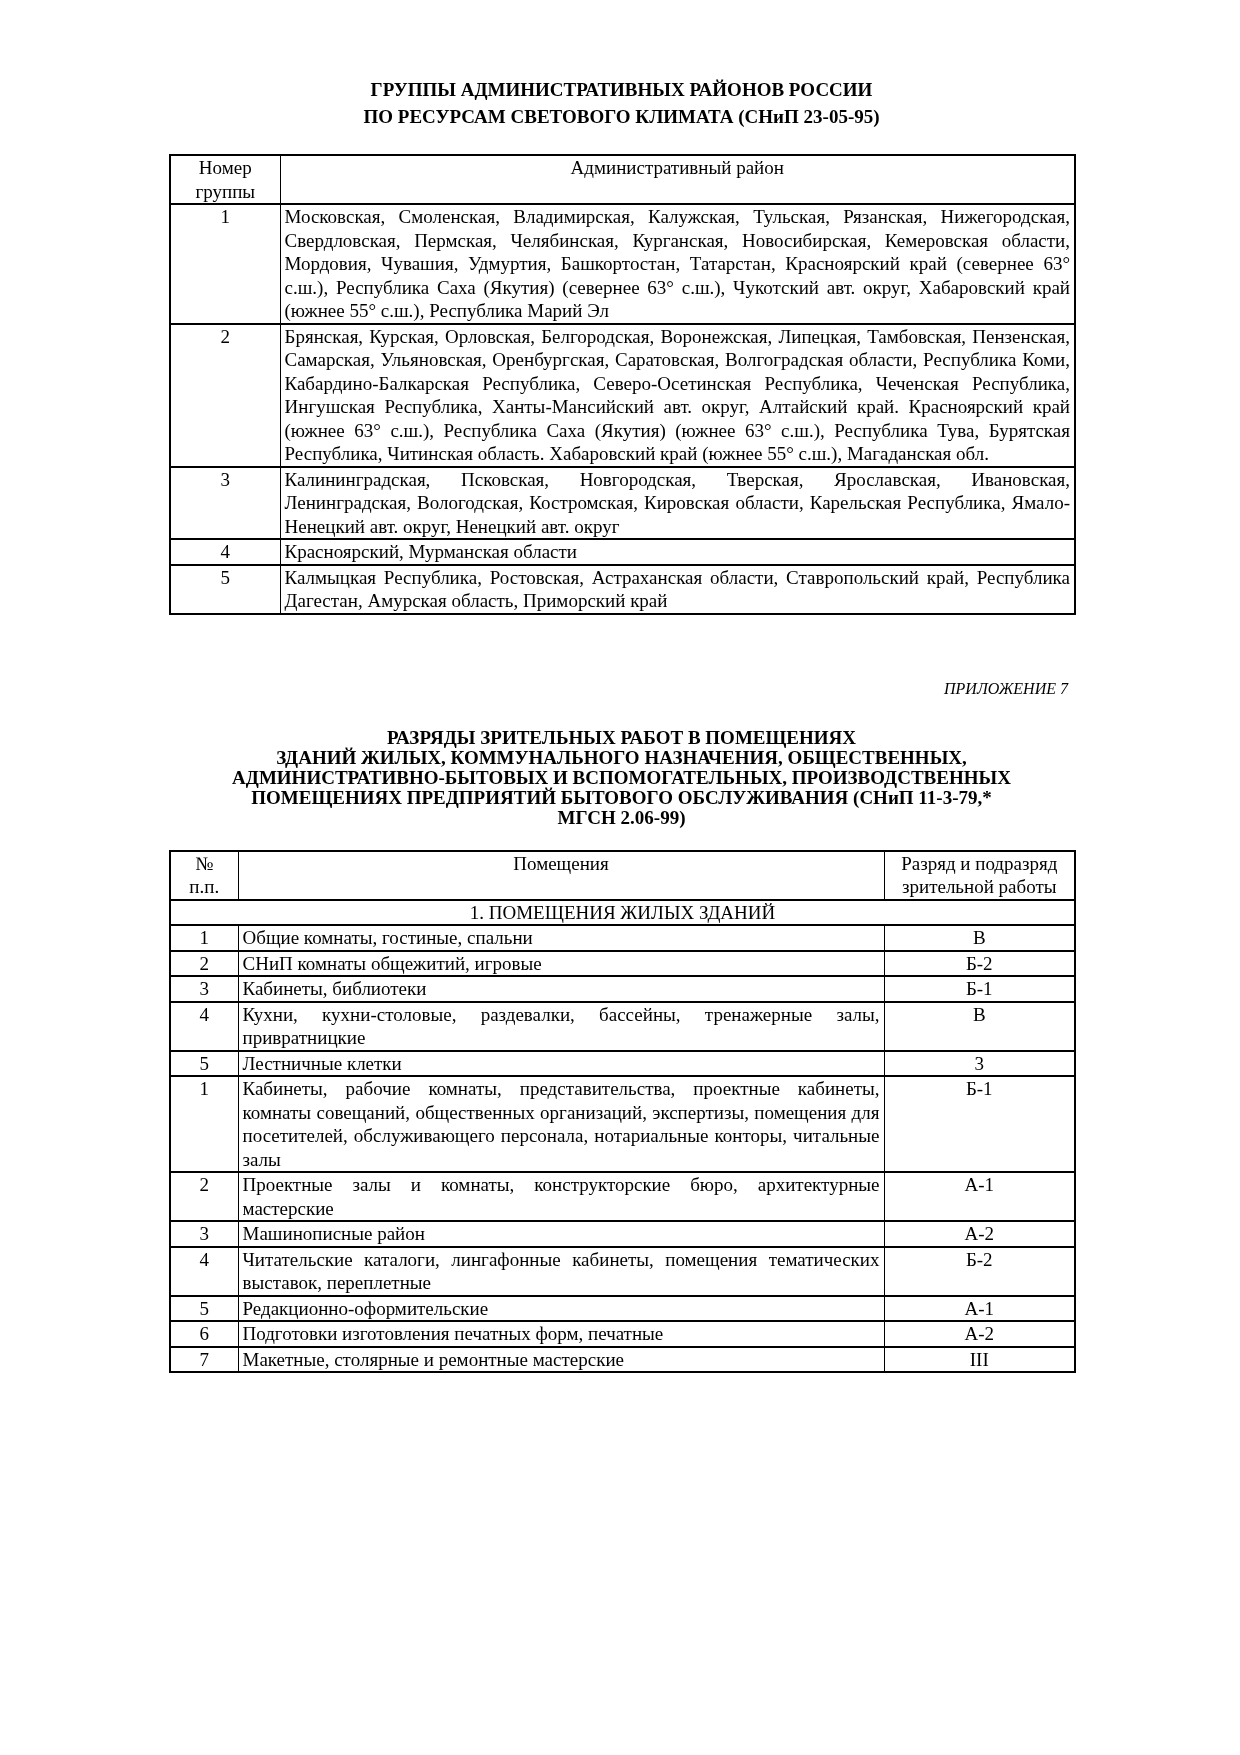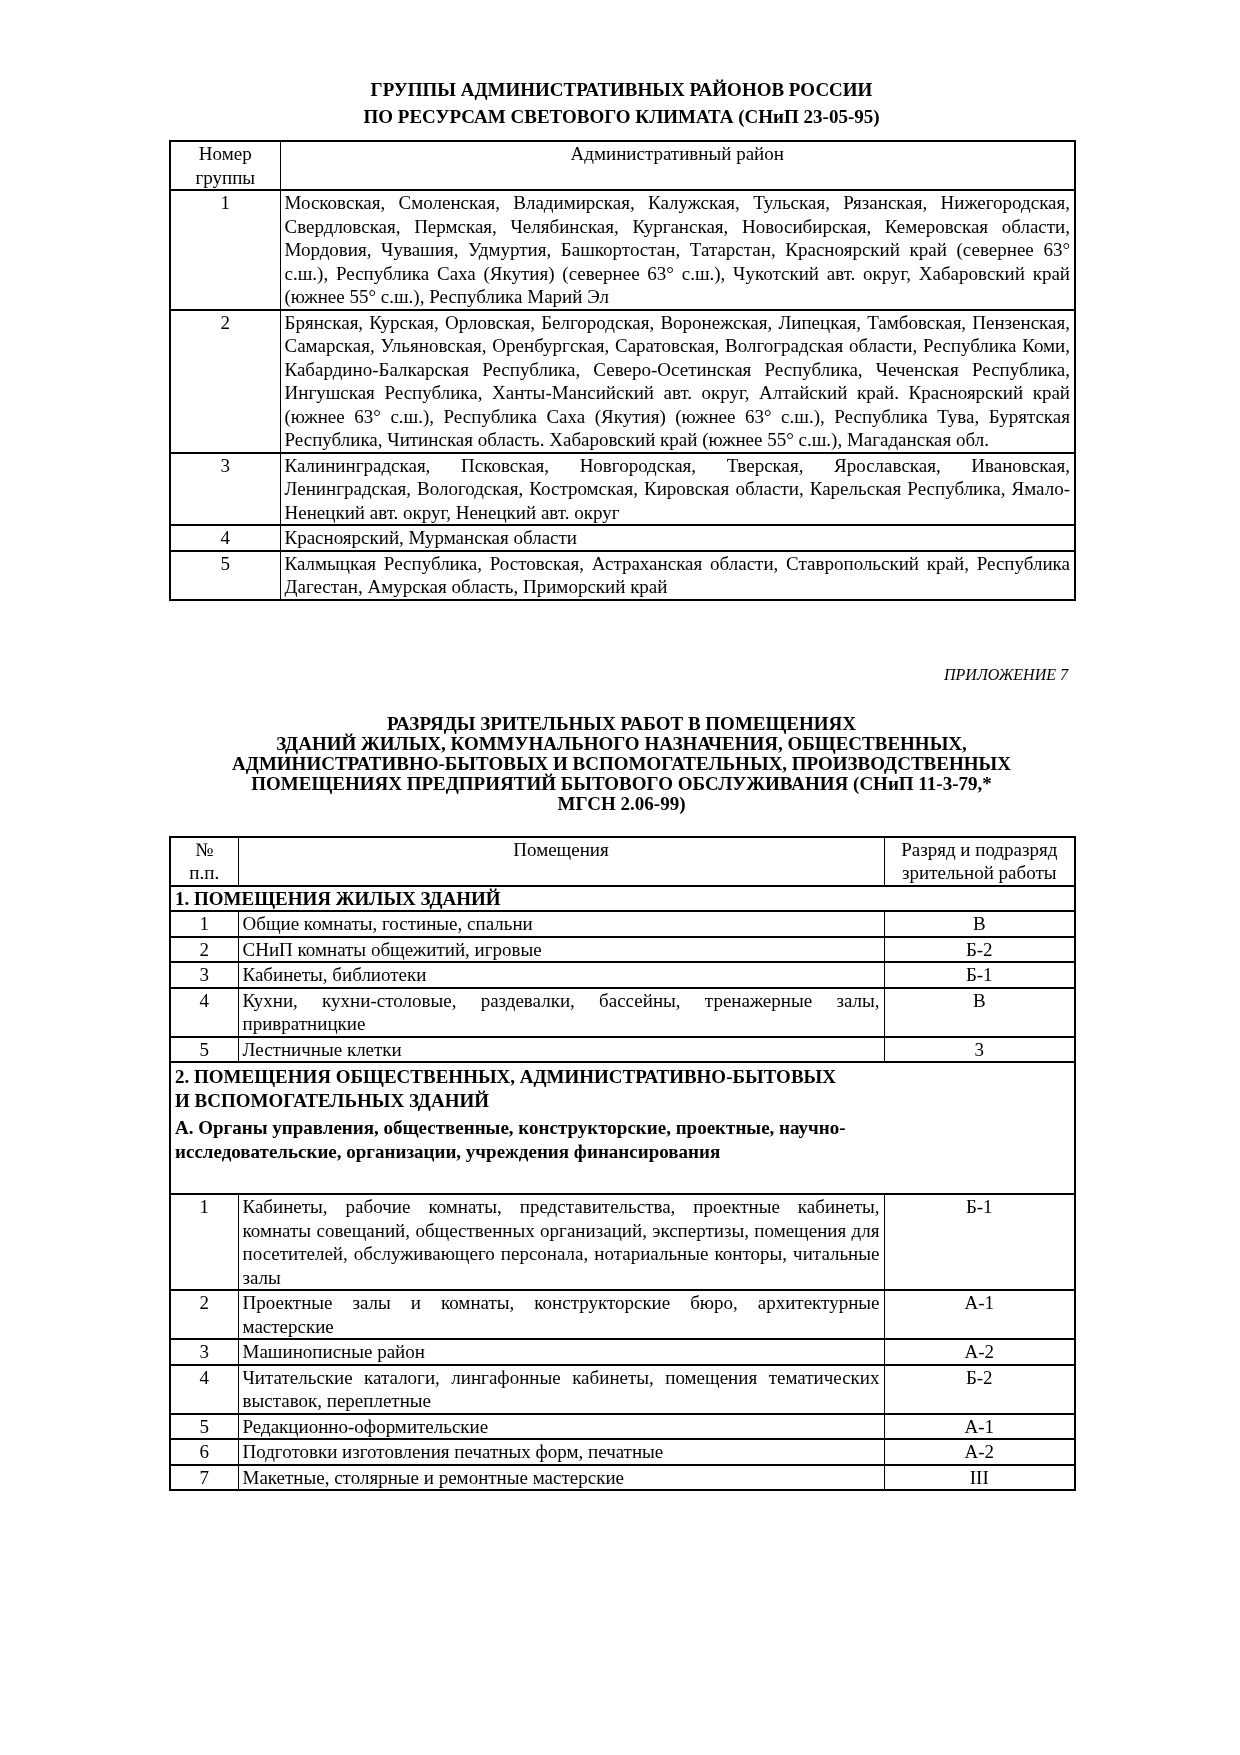--- a/index.html
+++ b/index.html
@@ -22,35 +22,35 @@
   .appendix {
     margin-top:62px; text-align:right;
     font-style:italic; font-size:16px; line-height:23px;
     padding-right:6px;
   }
 
   table {
     border-collapse:collapse; width:905px; table-layout:fixed;
     border:2px solid #000;
   }
-  #table1 { margin-top:10px; }
+  #table1 { margin-top:24px; }
   #table2 { margin-top:22px; }
 
   td {
     border:1px solid #000;
     border-top-width:2px; border-bottom-width:2px;
     font-size:19px; line-height:23.5px;
     vertical-align:top; padding:0 4px;
   }
   .cnum   { text-align:center; padding:0; }
   .cbody  { text-align:justify; }
   .cgrade { text-align:center; }
   .chead  { text-align:center; white-space:pre-line; }
 
-  .section-cell { text-align:left; font-weight:bold; }
+  .section-cell { text-align:center; font-weight:normal; }
   .sec2-cell { padding-bottom:30px; padding-top:2px; }
   .sec-line  { white-space:pre-line; }
   .sec-sub   { white-space:pre-line; margin-top:4px; }
 </style>
 </head>
 <body>
 
 <div class="content">
 
   <div id="title1" class="doc-title">ГРУППЫ АДМИНИСТРАТИВНЫХ РАЙОНОВ РОССИИ
@@ -136,28 +136,20 @@
       <td class="cbody">Кухни, кухни-столовые, раздевалки, бассейны, тренажерные залы, привратницкие</td>
       <td class="cgrade">В</td>
     </tr>
     <tr>
       <td class="cnum">5</td>
       <td class="cbody">Лестничные клетки</td>
       <td class="cgrade">3</td>
     </tr>
 
     <tr>
-      <td class="section-cell sec2-cell" colspan="3">
-        <div class="sec-line">2. ПОМЕЩЕНИЯ ОБЩЕСТВЕННЫХ, АДМИНИСТРАТИВНО-БЫТОВЫХ
-И ВСПОМОГАТЕЛЬНЫХ ЗДАНИЙ</div>
-        <div class="sec-sub">А. Органы управления, общественные, конструкторские, проектные, научно-
-исследовательские, организации, учреждения финансирования</div>
-      </td>
-    </tr>
-    <tr>
       <td class="cnum">1</td>
       <td class="cbody">Кабинеты, рабочие комнаты, представительства, проектные кабинеты, комнаты совещаний, общественных организаций, экспертизы, помещения для посетителей, обслуживающего персонала, нотариальные конторы, читальные залы</td>
       <td class="cgrade">Б-1</td>
     </tr>
     <tr>
       <td class="cnum">2</td>
       <td class="cbody">Проектные залы и комнаты, конструкторские бюро, архитектурные мастерские</td>
       <td class="cgrade">А-1</td>
     </tr>
     <tr>

